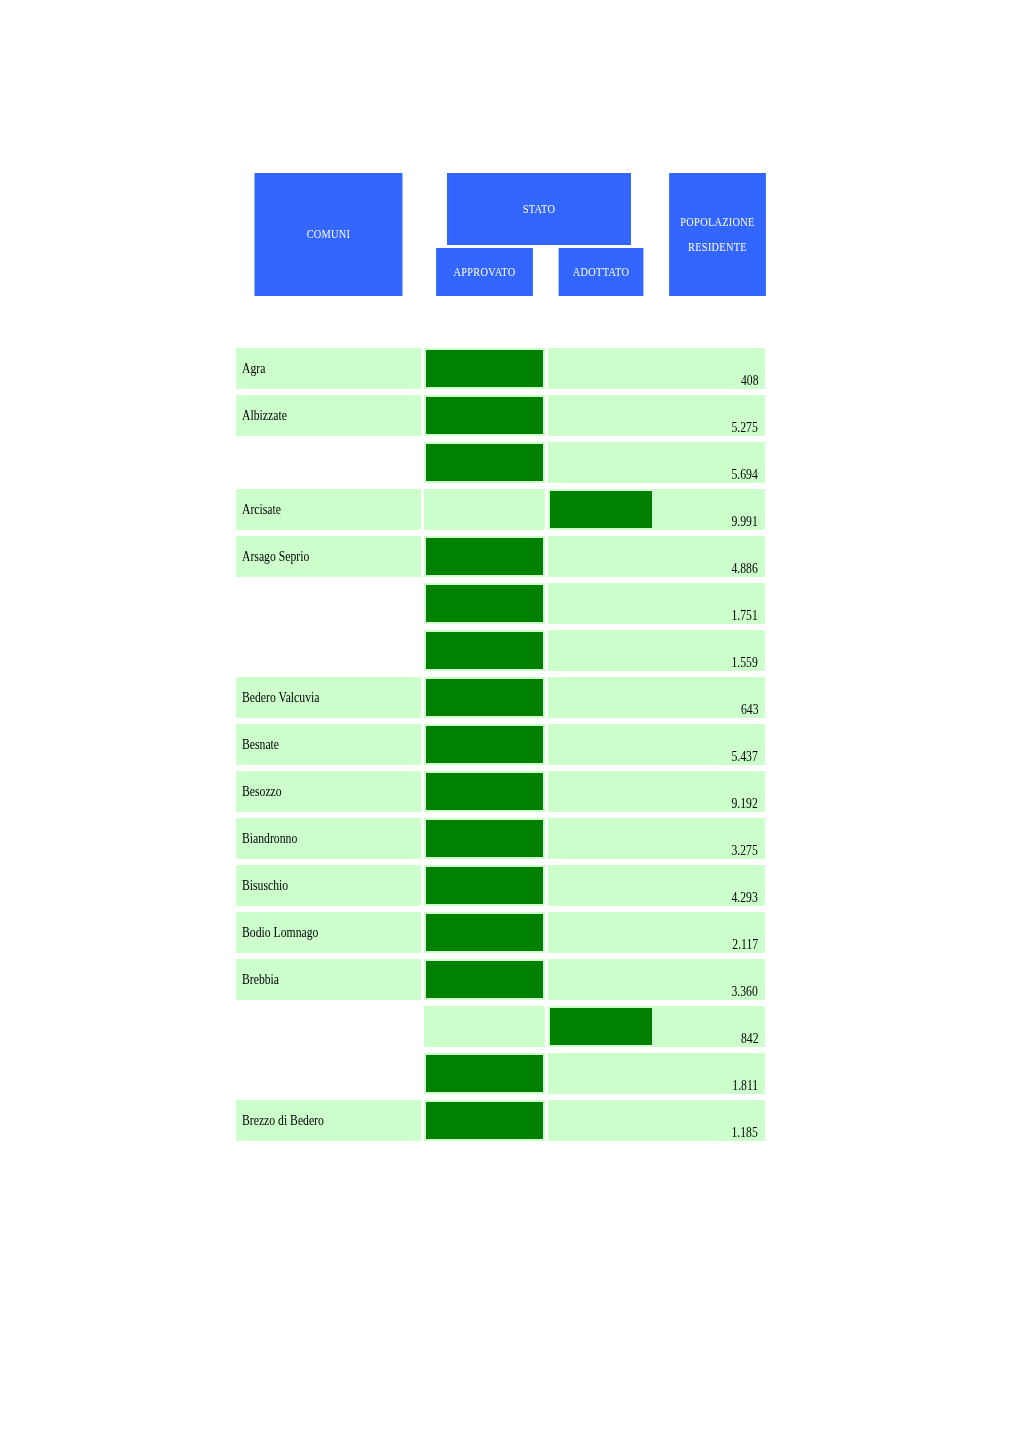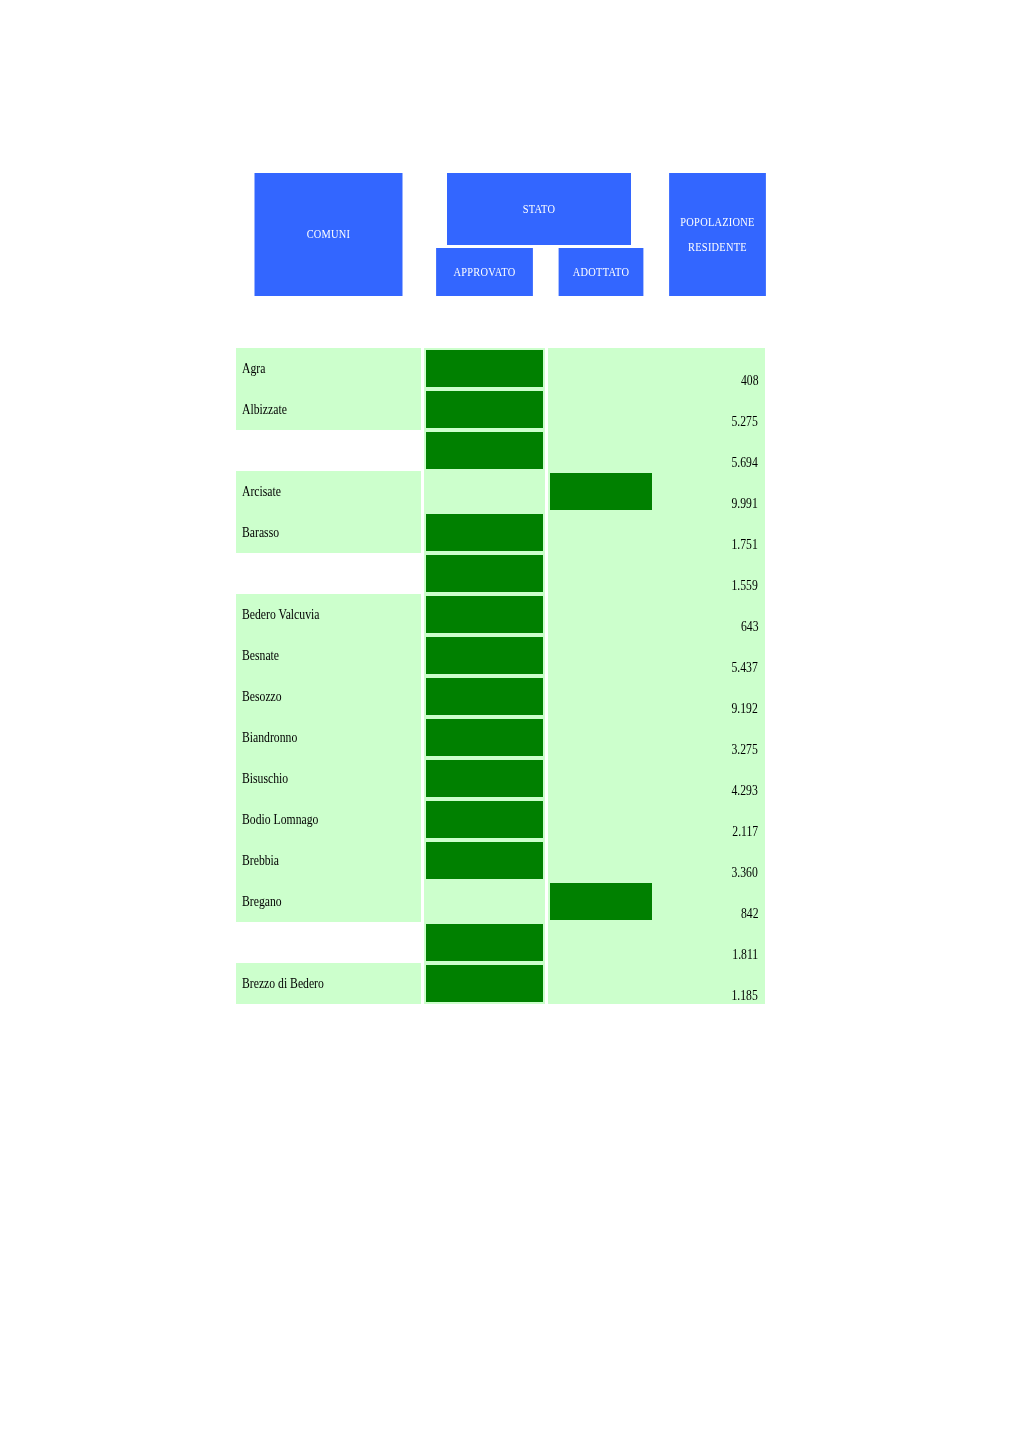--- a/index.html
+++ b/index.html
@@ -97,20 +97,21 @@
   .table-body {
     position: absolute;
     left: 236px;
     top: 348px;
     width: 542px;
   }
 
   .row {
     position: relative;
     height: 41px;
+    margin-bottom: 6px;
   }
 
   .cell {
     position: absolute;
     top: 0;
     height: 41px;
     background: #ccffcc;
     box-sizing: border-box;
   }
 
@@ -226,22 +227,31 @@
         <div class="cell c-approvato"></div>
         <div class="cell c-adottato">
           <div class="marker"></div>
         </div>
         <div class="cell c-pop">
           <span class="pop-value">9.991</span>
         </div>
       </div>
       <div class="row">
         <div class="cell c-comune">
-          <span class="comune-label">Barasso</span>
-        </div>
+          <span class="comune-label">Arsago Seprio</span>
+        </div>
+        <div class="cell c-approvato">
+          <div class="marker"></div>
+        </div>
+        <div class="cell c-adottato"></div>
+        <div class="cell c-pop">
+          <span class="pop-value">4.886</span>
+        </div>
+      </div>
+      <div class="row">
         <div class="cell c-approvato">
           <div class="marker"></div>
         </div>
         <div class="cell c-adottato"></div>
         <div class="cell c-pop">
           <span class="pop-value">1.751</span>
         </div>
       </div>
       <div class="row">
         <div class="cell c-approvato">
@@ -330,23 +340,20 @@
         </div>
         <div class="cell c-approvato">
           <div class="marker"></div>
         </div>
         <div class="cell c-adottato"></div>
         <div class="cell c-pop">
           <span class="pop-value">3.360</span>
         </div>
       </div>
       <div class="row">
-        <div class="cell c-comune">
-          <span class="comune-label">Bregano</span>
-        </div>
         <div class="cell c-approvato"></div>
         <div class="cell c-adottato">
           <div class="marker"></div>
         </div>
         <div class="cell c-pop">
           <span class="pop-value">842</span>
         </div>
       </div>
       <div class="row">
         <div class="cell c-approvato">

